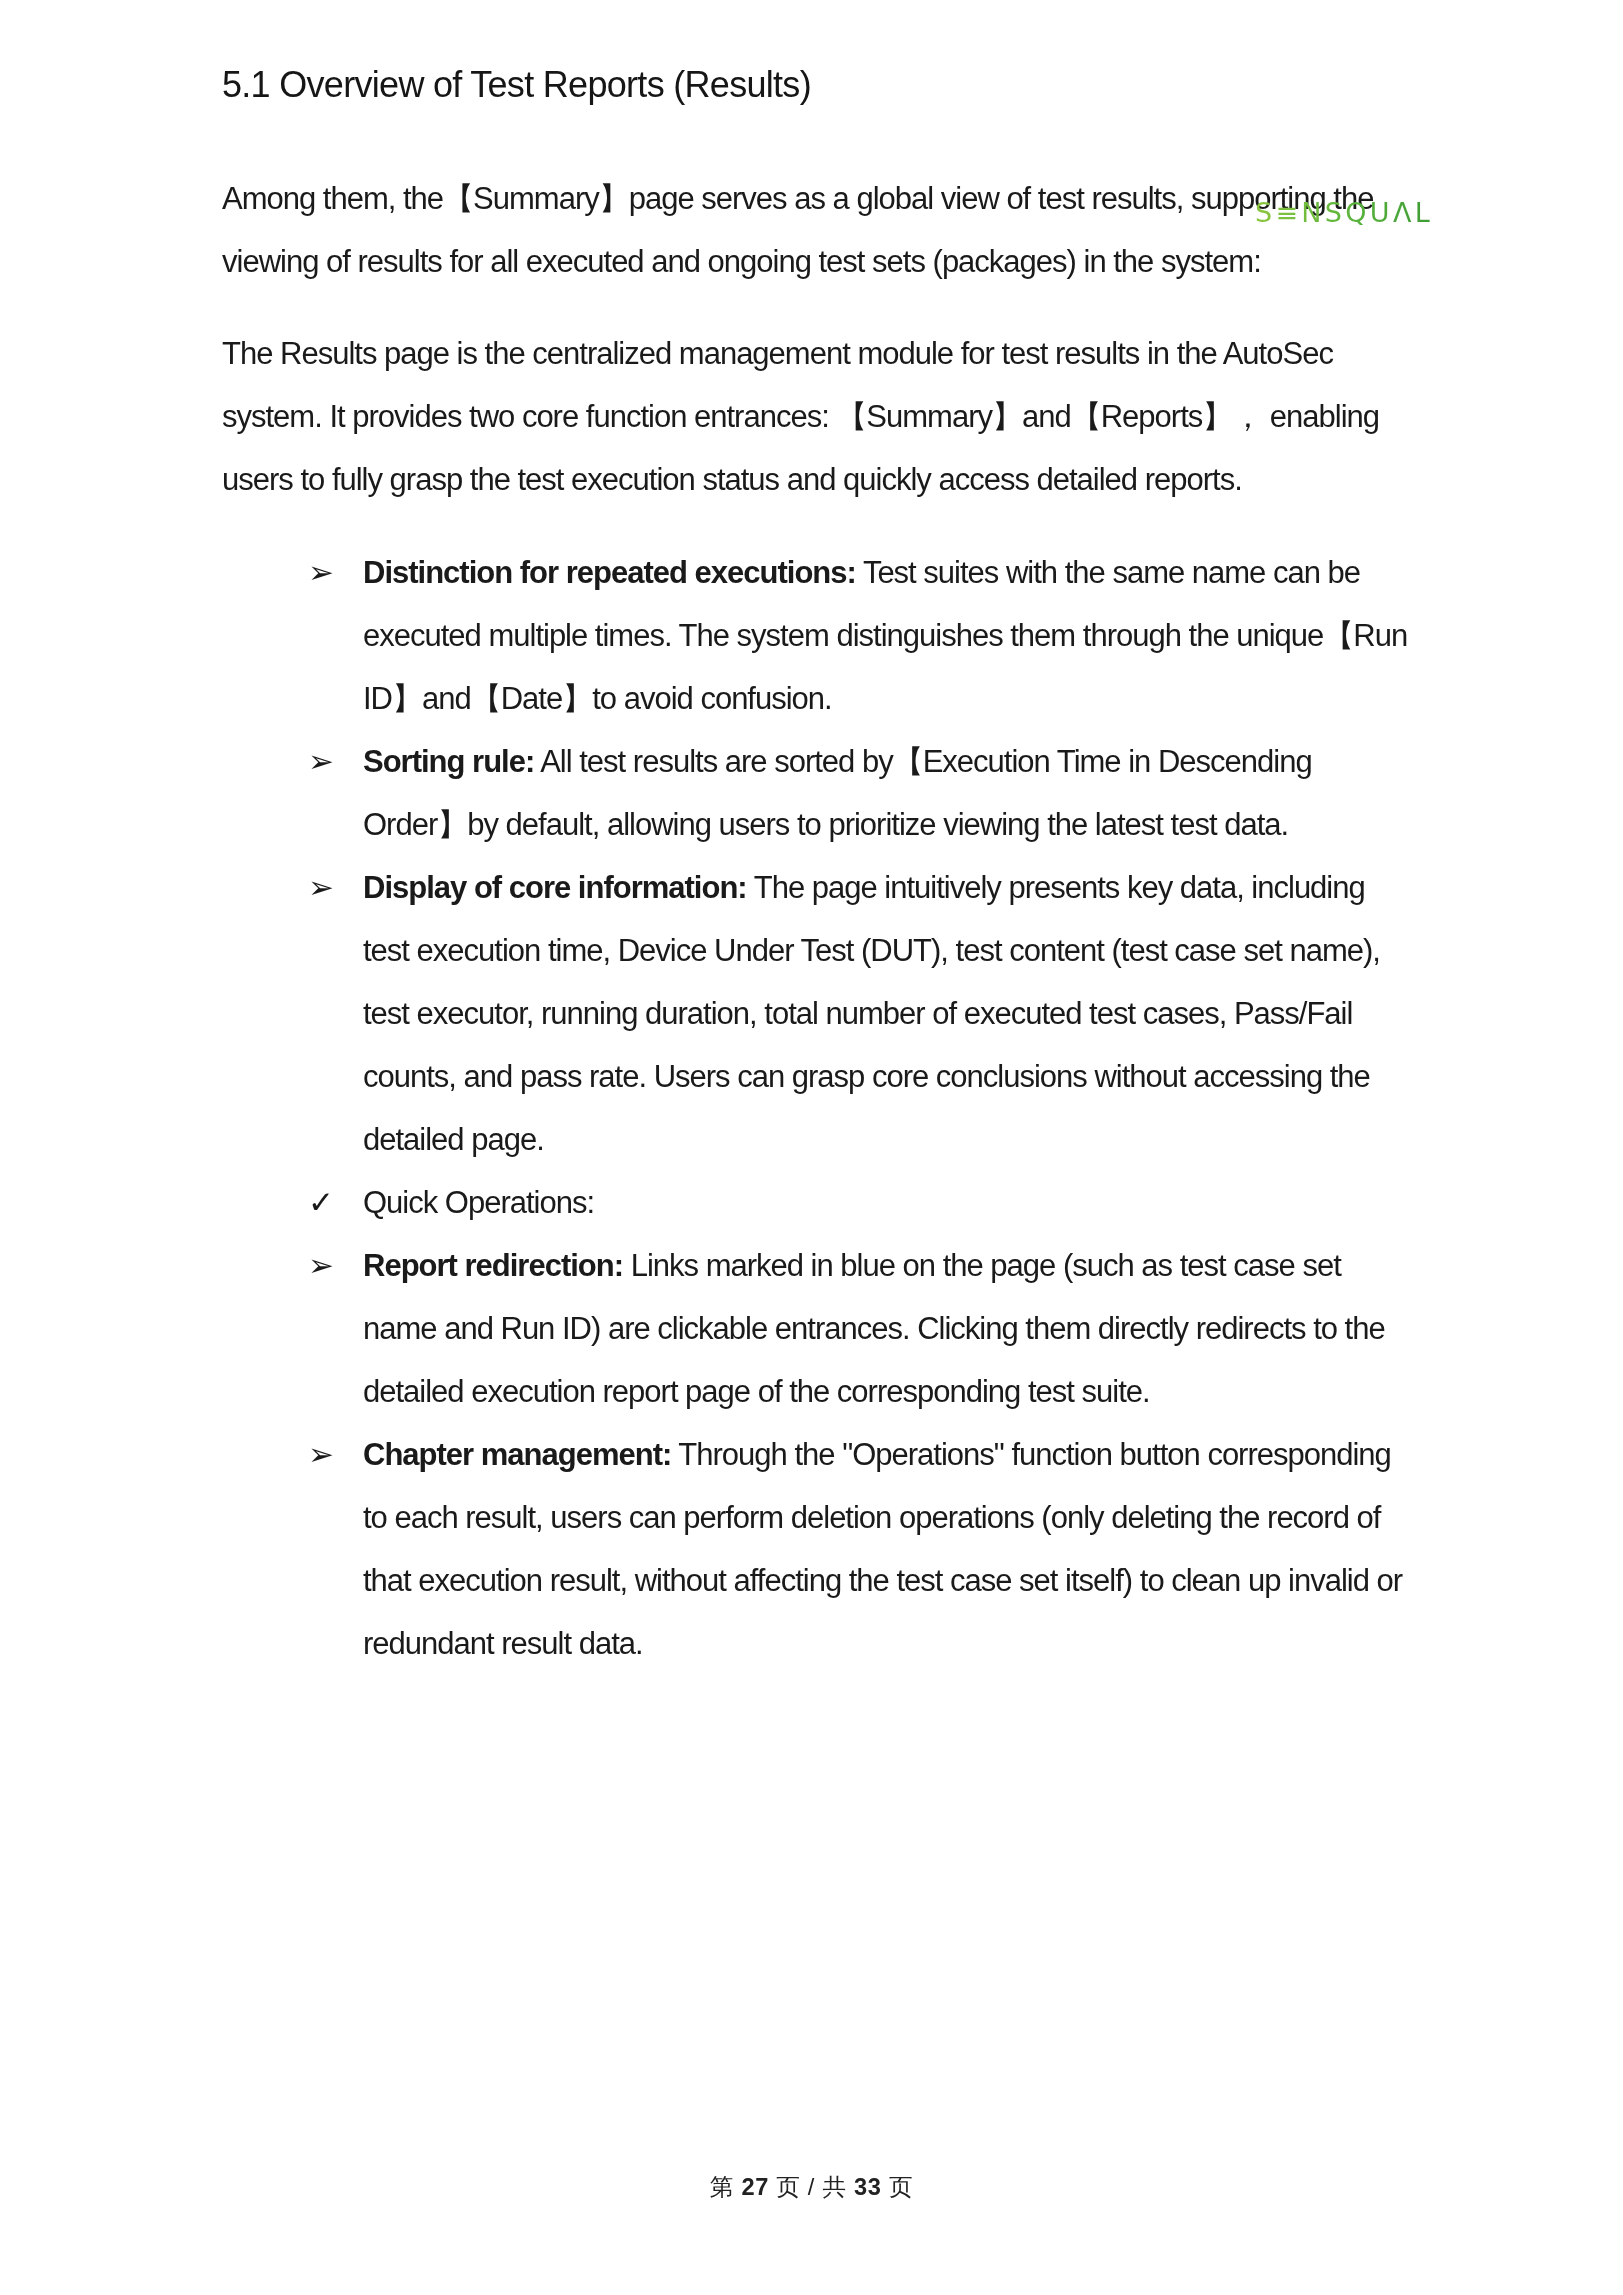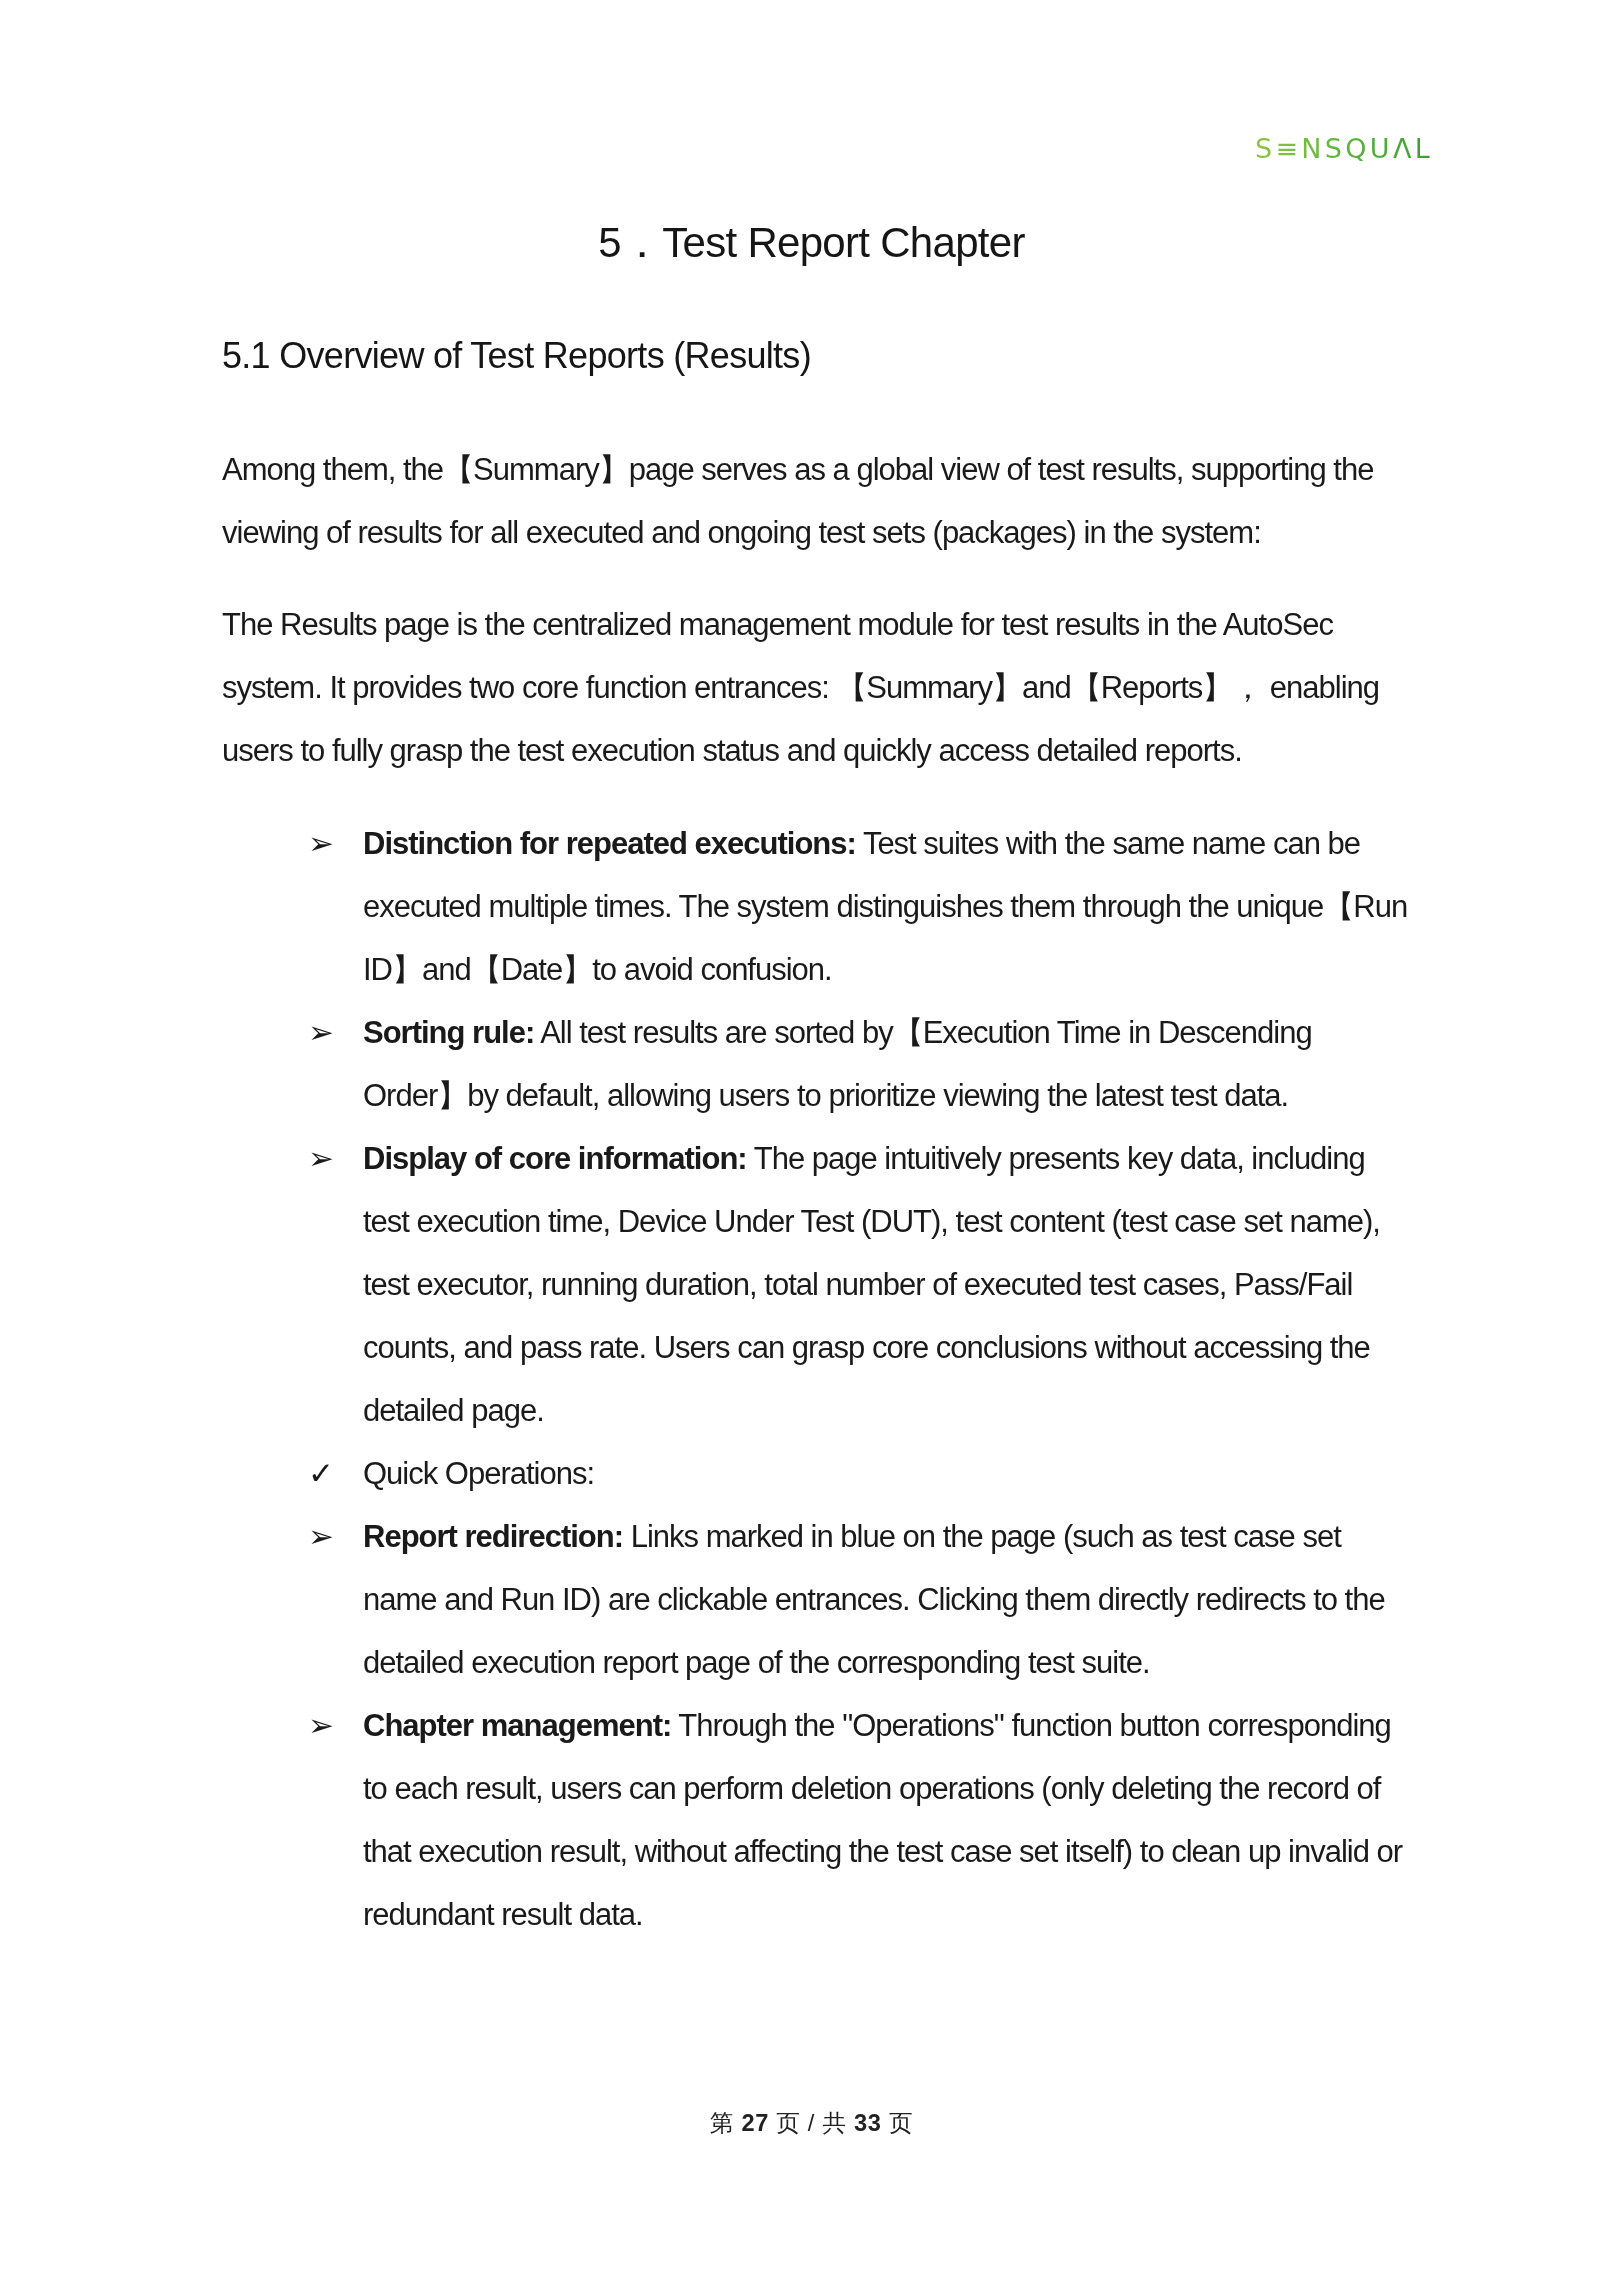--- a/index.html
+++ b/index.html
@@ -90,21 +90,20 @@
   }
   .footer .num { font-weight: 700; }
 </style>
 </head>
 <body>
 
 <div class="page">
 
   <div class="logo">S≡NSQUΛL</div>
 
-  <div class="title">5．Test Report Chapter</div>
 
   <div class="content">
 
     <div class="section-heading">5.1 Overview of Test Reports (Results)</div>
 
     <p class="para">Among them, the【Summary】page serves as a global view of test results, supporting the viewing of results for all executed and ongoing test sets (packages) in the system:</p>
 
     <p class="para">The Results page is the centralized management module for test results in the AutoSec system. It provides two core function entrances: 【Summary】and【Reports】， enabling users to fully grasp the test execution status and quickly access detailed reports.</p>
 
     <div class="bullets">

